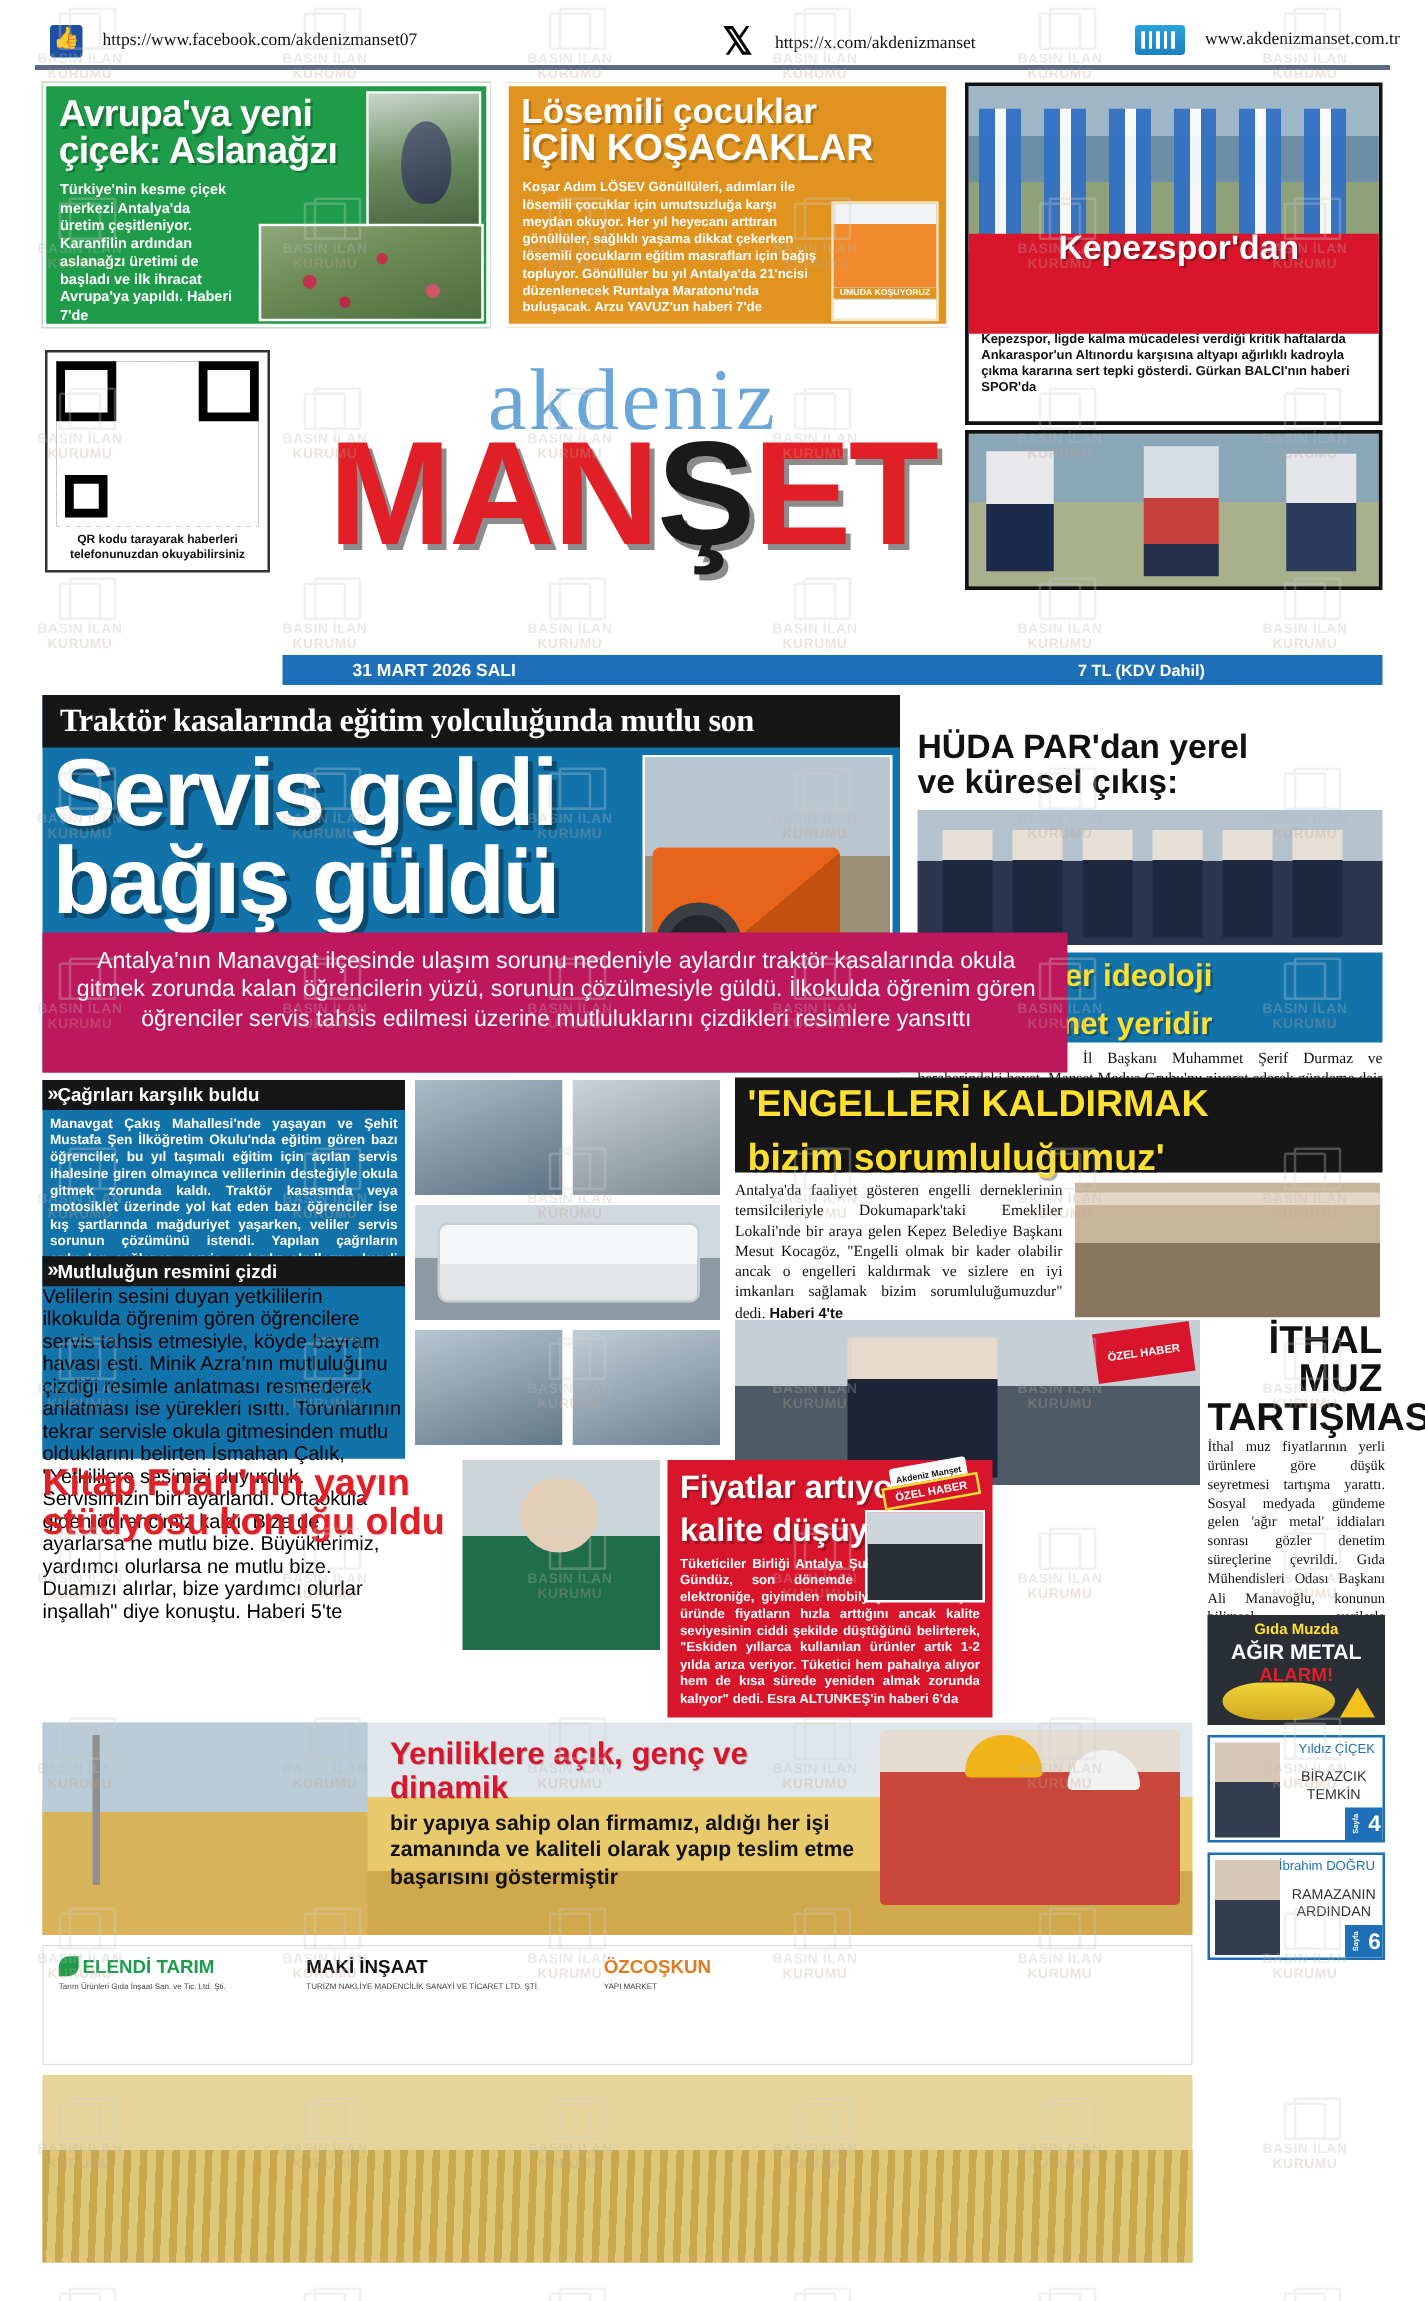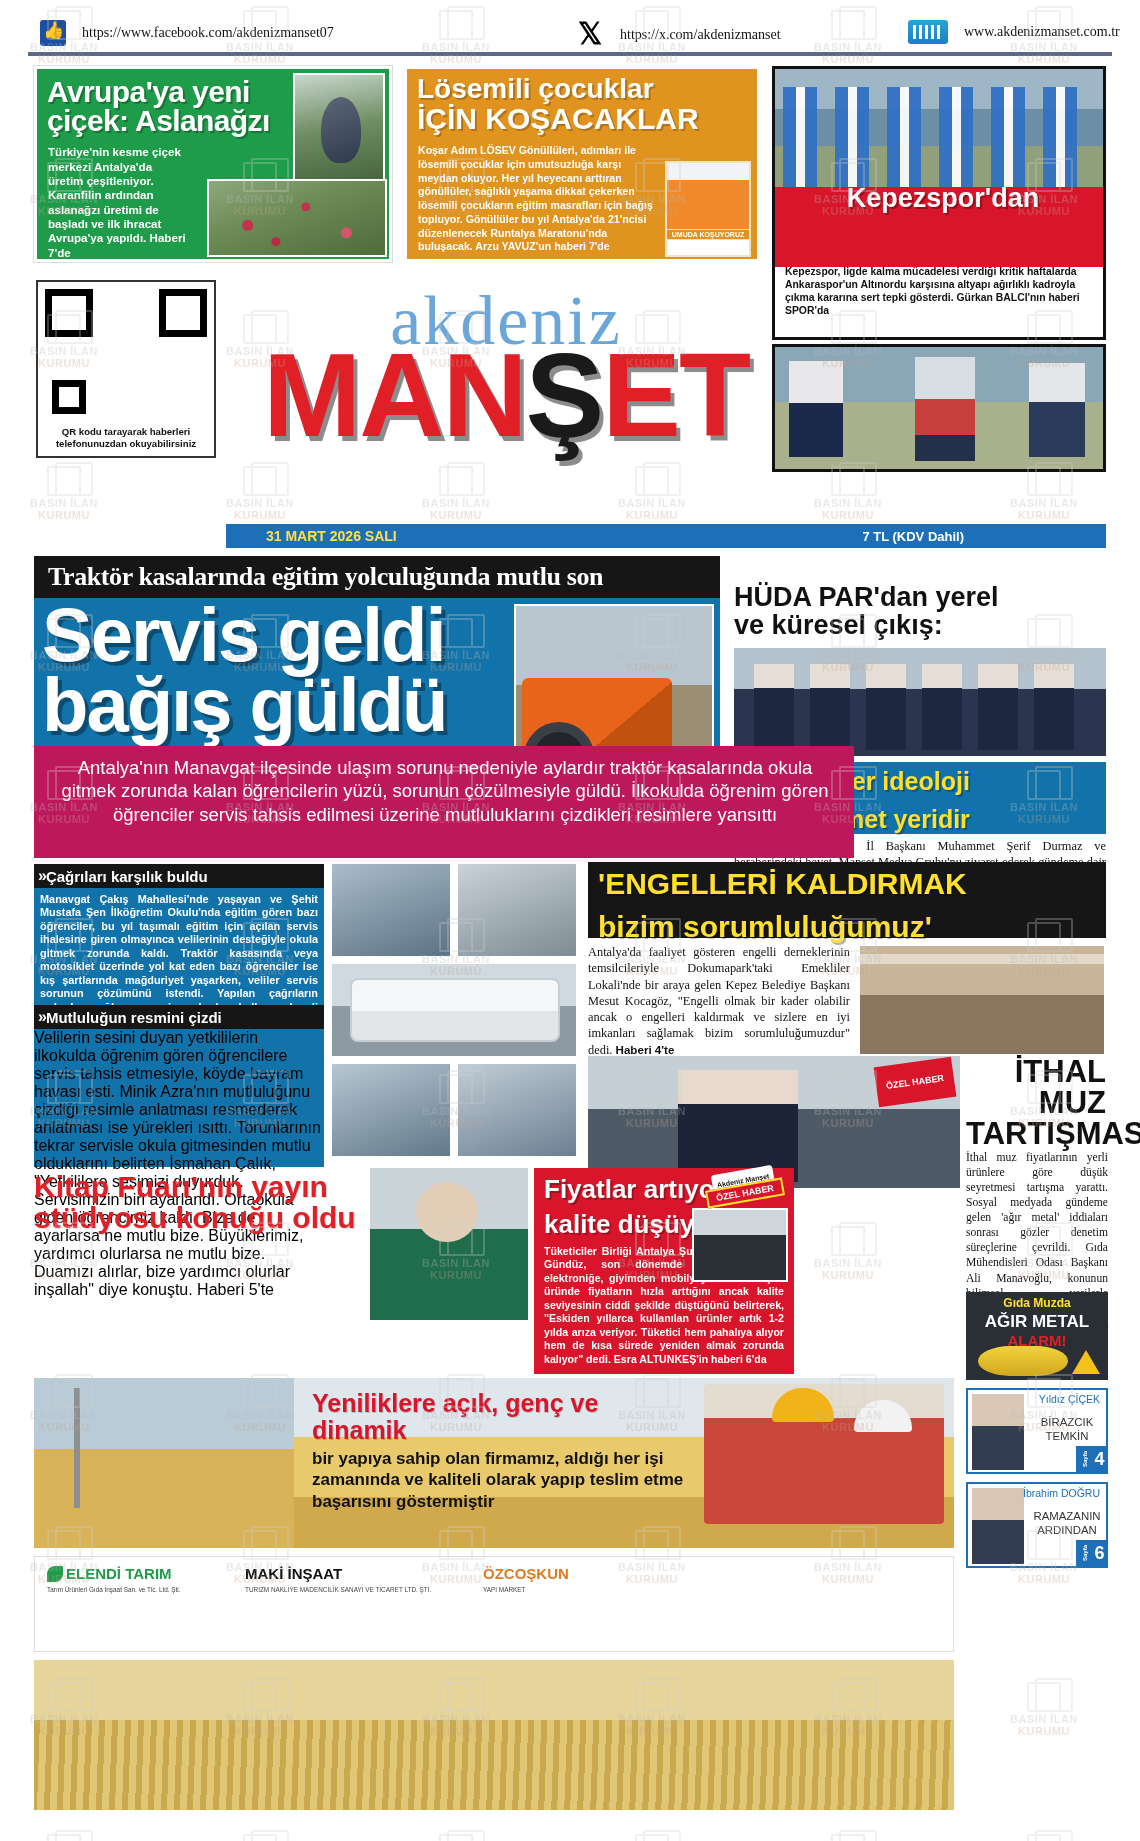--- a/index.html
+++ b/index.html
@@ -121,21 +121,21 @@
              letter-spacing:2px; line-height:1;}
   .logo-man { position:absolute; left:0; top:52px; width:560px; text-align:center;
              font-weight:700; font-size:118px; letter-spacing:-2px; line-height:1;
              color:#e01f26; text-shadow:4px 5px 0 rgba(0,0,0,.45);}
   .logo-man .blk { color:#1a1a1a; }
   .slogan { position:absolute; right:36px; top:286px; width:258px; height:26px;
             background:#1a1a1a; color:#fff; font-family:"Liberation Serif", serif;
             font-size:14px; display:flex; align-items:center; justify-content:center;}
   .datebar { position:absolute; left:226px; top:524px; width:880px; height:24px;
              background:#1d6fb8; display:flex; align-items:center; z-index:12;}
-  .datebar .d { color:#fde047; font-weight:700; font-size:14px; margin-left:40px; }
+  .datebar .d { color:#ffffff; font-weight:700; font-size:14px; margin-left:56px; }
   .datebar .p { color:#fff; font-weight:700; font-size:13px; margin-left:auto; margin-right:142px;}
 
   
   .mainBox { left:34px; top:556px; width:686px; height:302px; background:#1273ab; z-index:11;}
   .kicker { position:absolute; left:0; top:0; width:100%; height:42px; background:#161616;
             color:#fff; font-family:"Liberation Serif", serif; font-weight:700;
             font-size:26px; display:flex; align-items:center; padding-left:14px; letter-spacing:-0.4px;}
   .mainHl { position:absolute; left:8px; top:44px; width:480px; color:#fff; font-weight:700;
             font-size:76px; line-height:0.92; letter-spacing:-2px;
             text-shadow:4px 4px 0 rgba(0,0,0,.35);}

